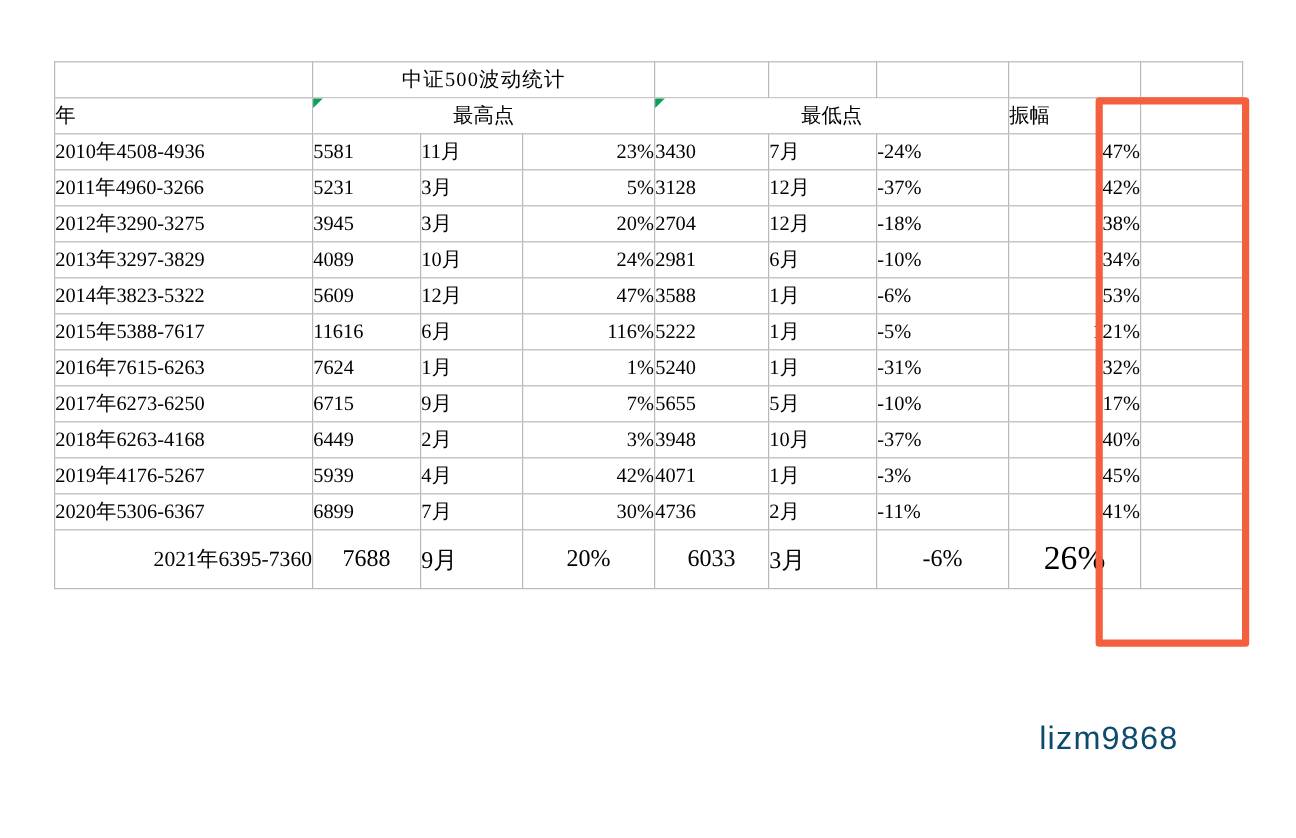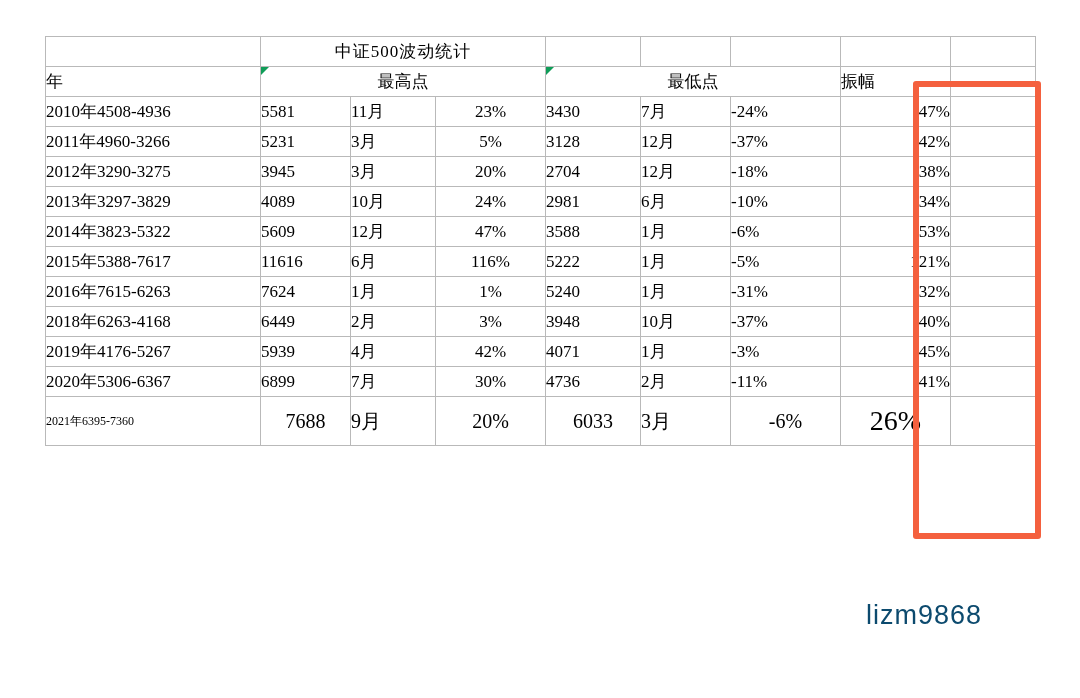--- a/index.html
+++ b/index.html
@@ -17,20 +17,21 @@
   .sheet {
     position: absolute;
     left: 45px;
     top: 36px;
     width: 990px;
   }
   table.stats {
     border-collapse: collapse;
     table-layout: fixed;
     width: 990px;
+    margin-top: 15px;
   }
   table.stats td, table.stats th {
     border: 1px solid #b9b9b9;
     padding: 0;
     height: 29px;
     font-weight: normal;
     font-size: 17px;
     color: #000000;
     font-family: "Liberation Serif", serif;
     background: #ffffff;
@@ -91,38 +92,38 @@
   td.num {
     text-align: left;
     padding-left: 8px;
     font-size: 17px;
   }
   td.mid {
     text-align: left;
     font-size: 17px;
   }
   td.pct {
-    text-align: center;
+    text-align: right;
     padding-left: 10px;
     font-size: 15px;
   }
   td.pct-r {
     text-align: left;
     padding-right: 10px;
     font-size: 15px;
   }
   td.amp {
     text-align: right;
     padding-right: 10px;
     font-size: 17px;
   }
   tr.last td {
     height: 48px;
   }
-  tr.last td.year { font-size: 12px; }
+  tr.last td.year { font-size: 18px; text-align: right; }
   tr.last td.num { font-size: 20px; text-align: center; padding-left: 0; }
   tr.last td.mid { font-size: 20px; }
   tr.last td.pct { font-size: 20px; text-align: center; padding-left: 0; }
   tr.last td.pct-r { font-size: 20px; text-align: center; padding-right: 0; }
   tr.last td.amp { font-size: 28px; text-align: center; padding-right: 0; }
 
   .red { color: #ff0000; }
   .green { color: #00a040; }
 
   .hl-box {
@@ -258,20 +259,31 @@
           <td class="num">7624</td>
           <td class="mid">1月</td>
           <td class="pct">1%</td>
           <td class="num">5240</td>
           <td class="mid">1月</td>
           <td class="pct-r">-31%</td>
           <td class="amp">32%</td>
           <td class="blank-cell"></td>
         </tr>
         <tr>
+          <td class="year green">2017年6273-6250</td>
+          <td class="num">6715</td>
+          <td class="mid">9月</td>
+          <td class="pct">7%</td>
+          <td class="num">5655</td>
+          <td class="mid">5月</td>
+          <td class="pct-r">-10%</td>
+          <td class="amp">17%</td>
+          <td class="blank-cell"></td>
+        </tr>
+        <tr>
           <td class="year green">2018年6263-4168</td>
           <td class="num">6449</td>
           <td class="mid">2月</td>
           <td class="pct">3%</td>
           <td class="num">3948</td>
           <td class="mid">10月</td>
           <td class="pct-r">-37%</td>
           <td class="amp">40%</td>
           <td class="blank-cell"></td>
         </tr>

